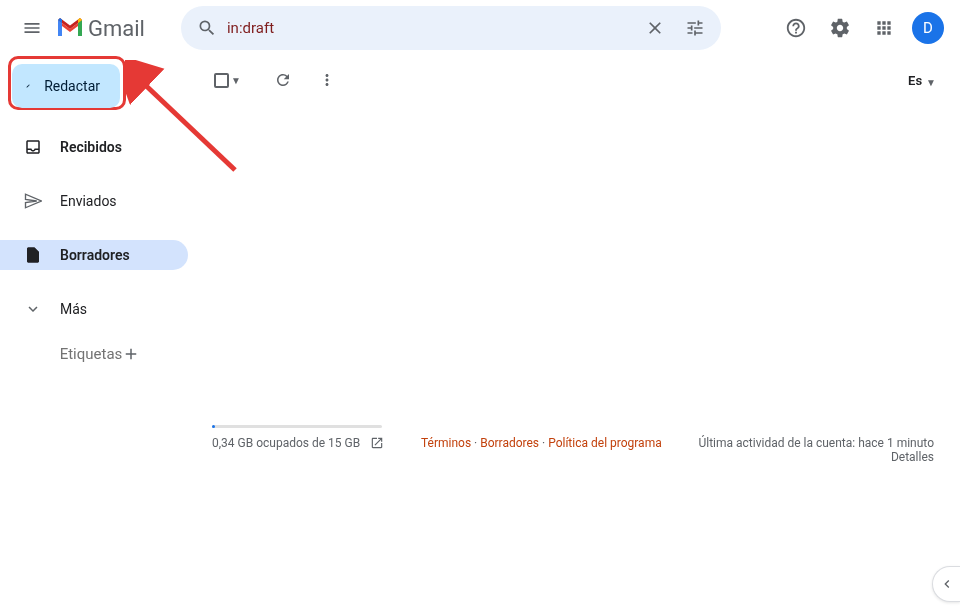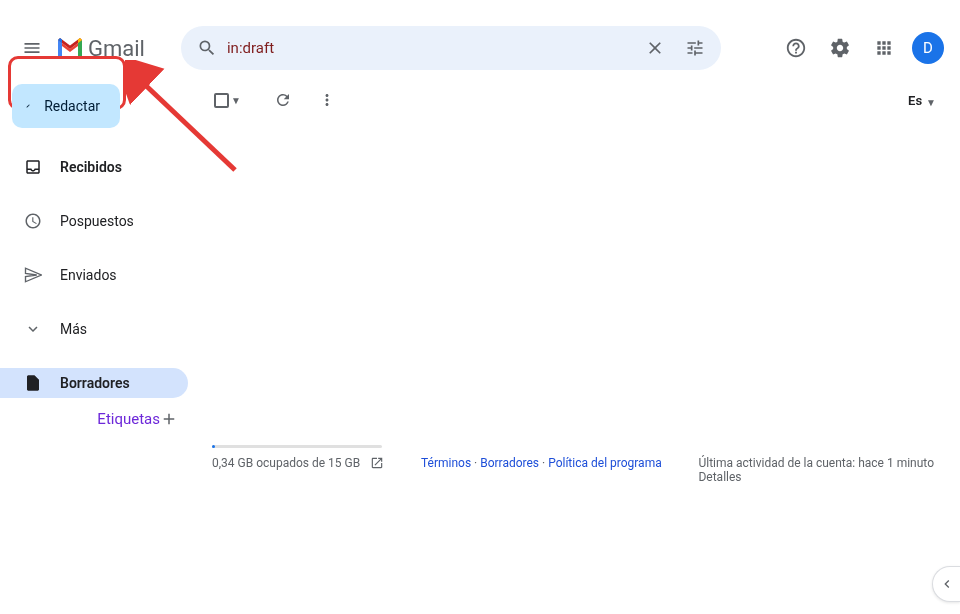--- a/index.html
+++ b/index.html
@@ -1,18 +1,18 @@
 <!DOCTYPE html>
 <html><head>
   <meta charset="utf-8">
   <style>
     * { margin: 0; padding: 0; box-sizing: border-box; font-family: 'Google Sans', Roboto, Arial, sans-serif; }
     body { background: #fff; width: 960px; height: 614px; overflow: hidden; position: relative; }
     
-    .header { display: flex; align-items: center; height: 56px; padding: 0 8px; margin-top: 20px; }
+    .header { display: flex; align-items: center; height: 56px; padding: 0 8px; }
     .menu-btn { width: 40px; height: 40px; display: flex; align-items: center; justify-content: center; border-radius: 50%; cursor: pointer; margin-left: 4px; }
     .logo-wrap { display: flex; align-items: center; margin-left: 4px; cursor: pointer; }
     .logo-text { font-size: 22px; color: #5f6368; margin-left: 4px; font-weight: 400; }
     
     .search-bar { display: flex; align-items: center; background: #eaf1fb; border-radius: 24px; height: 44px; margin-left: 36px; flex: 0 0 540px; padding: 0 6px; }
     .search-icon-btn { width: 40px; height: 40px; display: flex; align-items: center; justify-content: center; cursor: pointer; }
     .search-input { flex: 1; border: none; background: transparent; font-size: 15px; outline: none; color: #7f1d1d; }
     
     .header-right { display: flex; align-items: center; margin-left: auto; gap: 4px; margin-right: 8px; }
     .hr-btn { width: 40px; height: 40px; display: flex; align-items: center; justify-content: center; border-radius: 50%; cursor: pointer; }
@@ -23,39 +23,39 @@
     .compose-btn { display: flex; align-items: center; background: #c2e7ff; border-radius: 10px; height: 44px; width: 108px; margin: 4px 0 12px 12px; padding: 0 20px 0 14px; cursor: pointer; font-size: 14px; color: #001d35; position: relative; }
     .compose-highlight { position: absolute; border: 3px solid #e53935; border-radius: 10px; top: 56px; left: 8px; width: 118px; height: 54px; pointer-events: none; }
     .compose-btn svg { margin-right: 14px; }
     
     .nav-list { list-style: none; margin-top: 8px; }
     .nav-item { display: flex; align-items: center; height: 30px; padding: 0 12px 0 24px; border-radius: 0 16px 16px 0; cursor: pointer; font-size: 14px; color: #202124; margin-right: 8px; margin-top: 24px; }
     .nav-item.active { background: #d3e3fd; font-weight: 600; }
     .nav-item.bold { font-weight: 600; }
     .nav-item svg, .nav-item .nav-icon { margin-right: 18px; width: 18px; flex-shrink: 0; }
     
-    .labels-header { display: flex; align-items: center; justify-content: flex-end; padding: 0 18px 0 22px; margin-top: 12px; font-size: 15px; color: #6d28d9; cursor: pointer; }
+    .labels-header { display: flex; align-items: center; justify-content: center; padding: 0 18px 0 22px; margin-top: 21px; font-size: 15px; color: #737373; cursor: pointer; }
     
     .content { flex: 1; display: flex; flex-direction: column; padding: 0 14px 0 4px; }
     .toolbar { display: flex; align-items: center; height: 48px; padding: 0 10px; }
     .checkbox-wrap { display: flex; align-items: center; cursor: pointer; margin-left: 4px; }
     .checkbox-box { width: 15px; height: 15px; border: 2px solid #5f6368; border-radius: 2px; }
     .dropdown-caret { margin-left: 2px; color: #5f6368; font-size: 10px; }
     .toolbar-btn { width: 36px; height: 36px; display: flex; align-items: center; justify-content: center; cursor: pointer; border-radius: 50%; margin-left: 8px; }
     .lang-switch { margin-left: auto; display: flex; align-items: flex-end; cursor: pointer; font-size: 13px; font-weight: 600; color: #202124; }
     
     .empty-msg { text-align: center; color: #202124; font-size: 13.5px; margin-top: 8px; line-height: 1.5; }
     
     .footer { margin-top: auto; padding: 6px 12px 150px 12px; }
     .storage-bar { width: 170px; height: 3px; background: #e0e0e0; border-radius: 2px; position: relative; margin-bottom: 8px; }
     .storage-fill { position: absolute; left: 0; top: 0; bottom: 0; width: 3px; background: #1a73e8; border-radius: 2px; }
     .footer-row { display: flex; justify-content: space-between; align-items: flex-start; font-size: 12px; color: #5f6368; }
     .storage-text { display: flex; align-items: center; gap: 10px; }
-    .footer-links a { color: #1d4ed8; text-decoration: none; cursor: pointer; }
-    .footer-right { text-align: left; }
+    .footer-links a { color: #c2410c; text-decoration: none; cursor: pointer; }
+    .footer-right { text-align: right; }
     .footer-right div { cursor: pointer; }
     
     .side-panel-toggle { position: absolute; right: 0; bottom: 12px; width: 28px; height: 36px; background: #fff; border: 1px solid #dadce0; border-right: none; border-radius: 18px 0 0 18px; display: flex; align-items: center; justify-content: center; cursor: pointer; box-shadow: 0 1px 3px rgba(0,0,0,0.1); }
     
     .arrow-svg { position: absolute; top: 60px; left: 125px; pointer-events: none; }
   </style>
 </head>
 <body>
 
 <div class="header">
@@ -133,42 +133,36 @@
     </div>
     <ul class="nav-list">
       <li class="nav-item bold">
         <svg width="18" height="18" viewBox="0 0 24 24">
             <path fill="#202124" d="M19 3H5c-1.1 0-2 .9-2 2v14c0 1.1.9 2 2 2h14c1.1 0 2-.9 2-2V5c0-1.1-.9-2-2-2zm0 16H5v-3h3.56c.69 1.19 1.97 2 3.45 2s2.75-.81 3.45-2H19v3zm0-5h-4.99c0 1.1-.9 2-2 2s-2-.9-2-2H5V5h14v9z"></path>
           </svg>
         <span>Recibidos</span>
       </li>
       <li class="nav-item">
         <svg width="18" height="18" viewBox="0 0 24 24">
-            <path fill="#5f6368" d="M11.99 2C6.47 2 2 6.48 2 12s4.47 10 9.99 10C17.52 22 22 17.52 22 12S17.52 2 11.99 2zM12 20c-4.42 0-8-3.58-8-8s3.58-8 8-8 8 3.58 8 8-3.58 8-8 8zm.5-13H11v6l5.25 3.15.75-1.23-4.5-2.67z"></path>
-          </svg>
-        <span>Pospuestos</span>
-      </li>
-      <li class="nav-item">
-        <svg width="18" height="18" viewBox="0 0 24 24">
             <path fill="#5f6368" d="M2.01 21L23 12 2.01 3 2 10l15 2-15 2z" fill-opacity="0" stroke="#5f6368" stroke-width="1.8"></path>
           </svg>
         <span>Enviados</span>
-      </li>
-      <li class="nav-item">
-        <svg width="18" height="18" viewBox="0 0 24 24">
-            <path fill="#5f6368" d="M16.59 8.59L12 13.17 7.41 8.59 6 10l6 6 6-6z"></path>
-          </svg>
-        <span>Más</span>
       </li>
       <li class="nav-item active">
         <svg width="18" height="18" viewBox="0 0 24 24">
             <path fill="#202124" d="M14 2H6c-1.1 0-2 .9-2 2v16c0 1.1.9 2 2 2h12c1.1 0 2-.9 2-2V8l-6-6zm4 18H6V4h7v5h5v11z" fill-opacity="1"></path>
             <path fill="#202124" d="M14 2H6c-1.1 0-2 .9-2 2v16c0 1.1.9 2 2 2h12c1.1 0 2-.9 2-2V8l-6-6z"></path>
           </svg>
         <span>Borradores</span>
+      </li>
+      <li class="nav-item">
+        <svg width="18" height="18" viewBox="0 0 24 24">
+            <path fill="#5f6368" d="M16.59 8.59L12 13.17 7.41 8.59 6 10l6 6 6-6z"></path>
+          </svg>
+        <span>Más</span>
       </li>
     </ul>
     <div class="labels-header">
       <span>Etiquetas</span>
       <svg width="18" height="18" viewBox="0 0 24 24" style="cursor:pointer">
           <path fill="#5f6368" d="M19 13h-6v6h-2v-6H5v-2h6V5h2v6h6v2z"></path>
         </svg>
     </div>
   </div>
 

